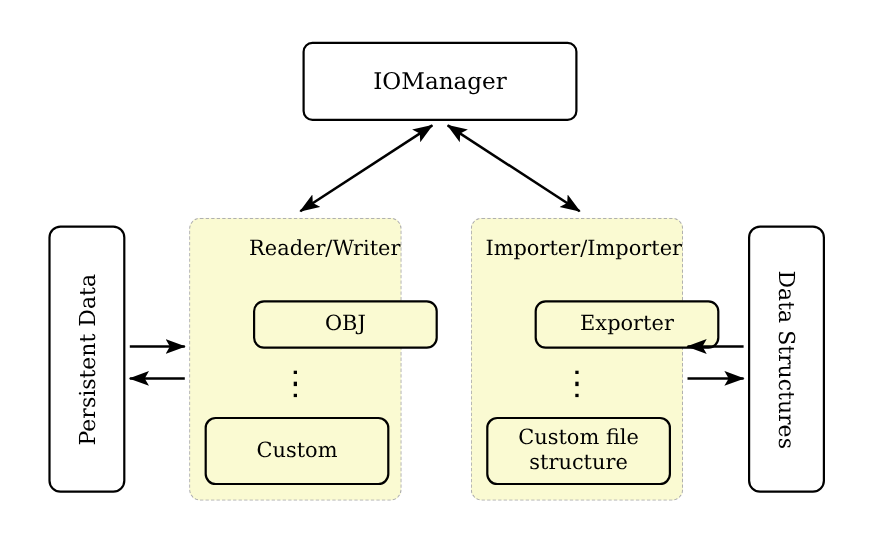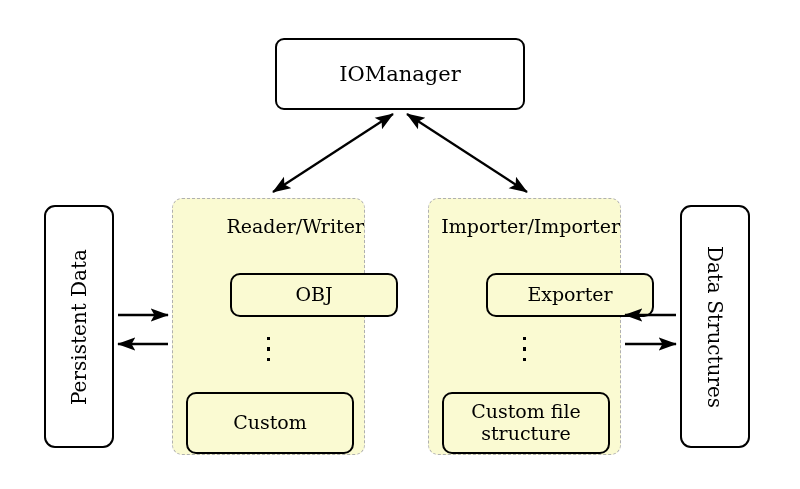--- a/index.html
+++ b/index.html
@@ -108,21 +108,21 @@
     border: 2.6px solid #000000;
     border-radius: 10px;
     display: flex;
     align-items: center;
     justify-content: center;
     text-align: center;
     font-size: 19px;
     line-height: 1.15;
   }
   .inner-box.top    { left: 13px; top: 74px;  width: 168px; height: 44px; margin-left: 44px; }
-  .inner-box.bottom { left: 13px; top: 193px; width: 168px; height: 62px; }
+  .inner-box.bottom { left: 13px; top: 180px; width: 168px; height: 62px; }
 
   
   .vdots {
     position: absolute;
     left: 0;
     right: 0;
     top: 128px;
     height: 44px;
     display: flex;
     flex-direction: column;

